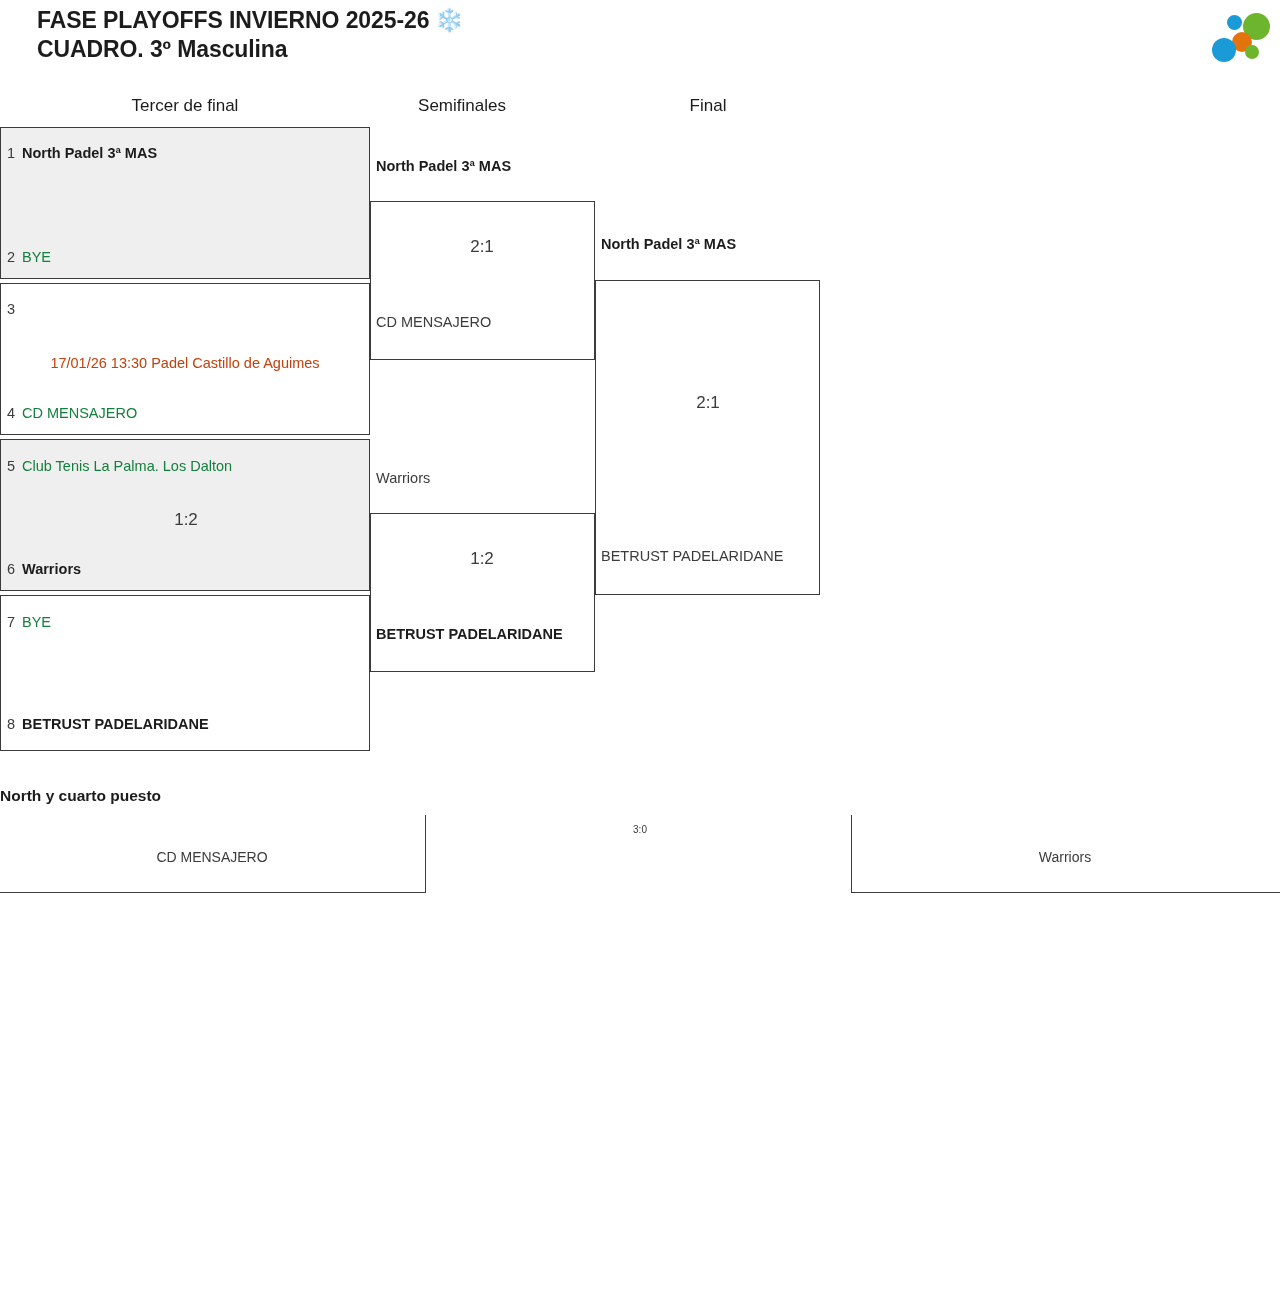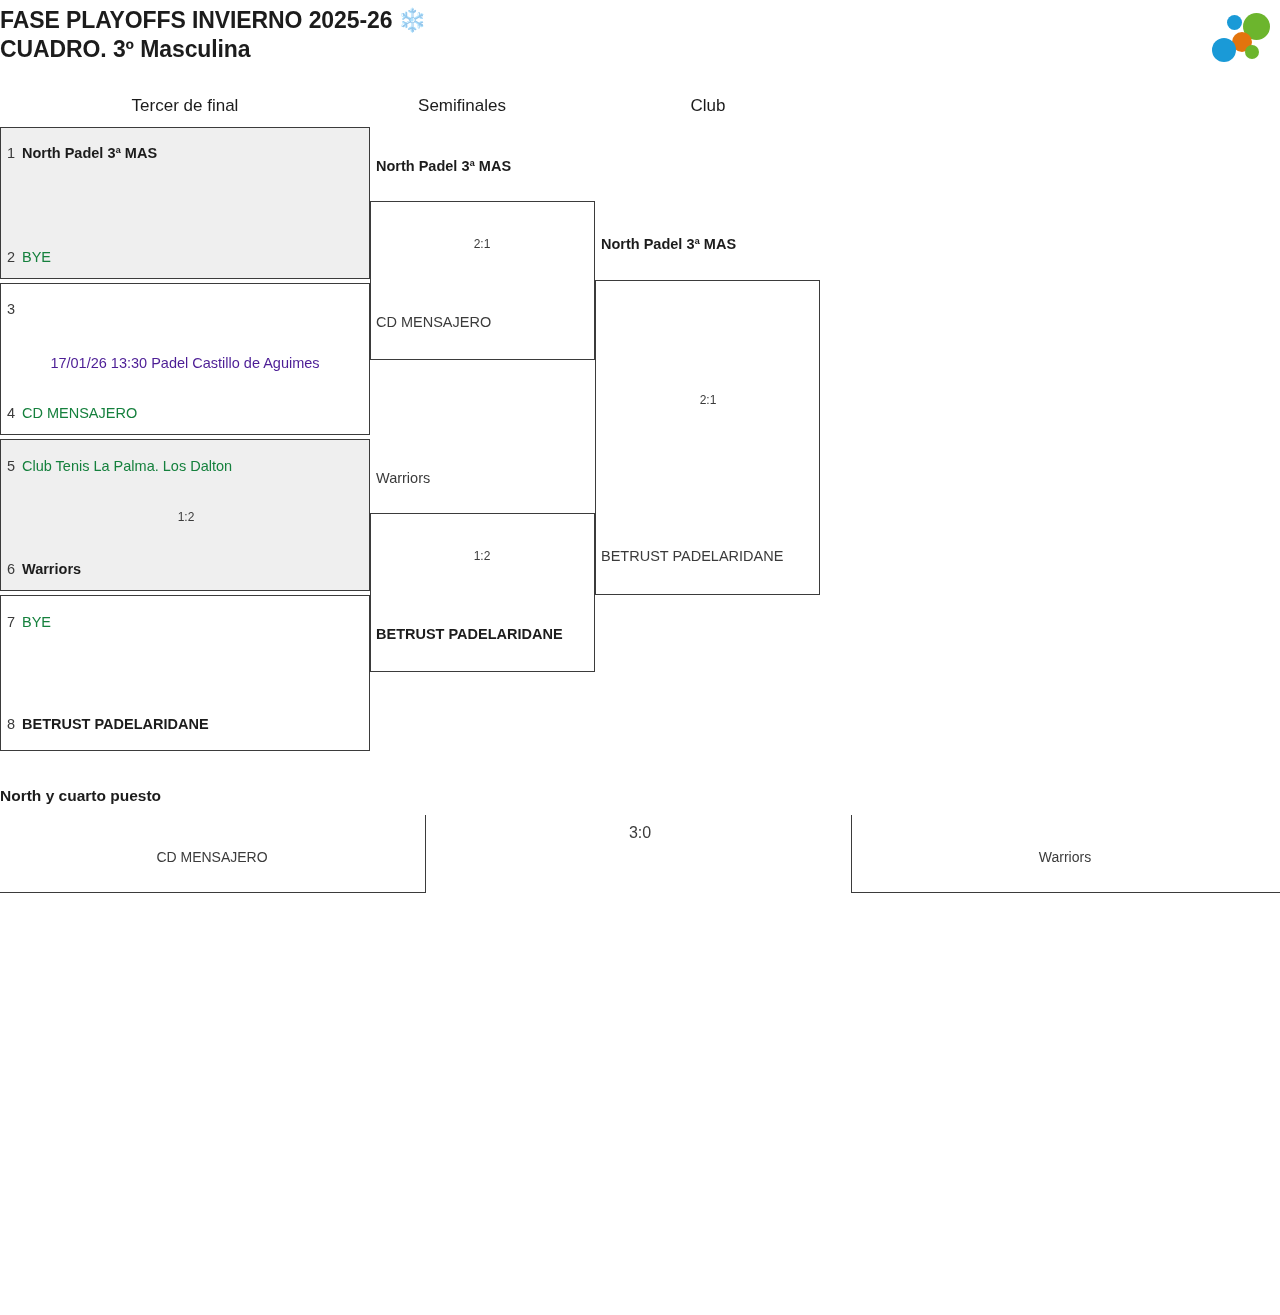--- a/index.html
+++ b/index.html
@@ -21,20 +21,21 @@
   #tournament-title {
     position: absolute;
     left: 0px;
     top: 6px;
     width: 780px;
     font-size: 23px;
     font-weight: bold;
     line-height: 29px;
     color: #1c1c1c;
     letter-spacing: -0.1px;
+    padding-left: 37px;
   }
   #tournament-title .line { display: block; }
 
   
   #brand-logo {
     position: absolute;
     right: 10px;
     top: 8px;
     height: 58px;
     display: flex;
@@ -95,29 +96,29 @@
     width: 22px;
     padding-left: 7px;
     color: #3b3b3b;
     font-size: 14.5px;
   }
   .team-name { color: #15803d; }
   .team-name.winner { font-weight: bold; color: #1c1c1c; }
 
   .score {
     position: absolute;
-    font-size: 12px;
+    font-size: 17px;
     color: #3b3b3b;
     text-align: center;
     white-space: nowrap;
   }
   .meta-line {
     position: absolute;
     font-size: 14.5px;
-    color: #4c1d95;
+    color: #c2410c;
     text-align: center;
     white-space: nowrap;
   }
 
   .advance-label {
     position: absolute;
     font-size: 14.5px;
     white-space: nowrap;
     color: #3b3b3b;
   }
@@ -149,21 +150,21 @@
     color: #3b3b3b;
     text-align: center;
     white-space: nowrap;
   }
   #third-place-score {
     position: absolute;
     left: 580px;
     top: 824px;
     width: 120px;
     text-align: center;
-    font-size: 16px;
+    font-size: 10px;
     color: #3b3b3b;
   }
 </style>
 </head>
 <body>
 
 <div id="tournament-title">
   <span class="line">FASE PLAYOFFS INVIERNO 2025-26 ❄️</span>
   <span class="line">CUADRO. 3º Masculina</span>
 </div>
@@ -173,21 +174,21 @@
     <i class="dot-blue-sm"></i>
     <i class="dot-green-lg"></i>
     <i class="dot-orange"></i>
     <i class="dot-blue-lg"></i>
     <i class="dot-green-sm"></i>
   </span>
 </div>
 
 <div class="round-header" id="round-header-qf">Tercer de final</div>
 <div class="round-header" id="round-header-sf">Semifinales</div>
-<div class="round-header" id="round-header-f">Club</div>
+<div class="round-header" id="round-header-f">Final</div>
 
 <div class="match-box shaded" style="left:0px; top:127px; width:370px; height:152px;"></div>
 <div class="seed-row" style="left:0px; top:145px; width:370px;">
   <span class="seed-num">1</span>
   <span class="team-name winner">North Padel 3ª MAS</span>
 </div>
 <div class="seed-row" style="left:0px; top:249px; width:370px;">
   <span class="seed-num">2</span>
   <span class="team-name">BYE</span>
 </div>

